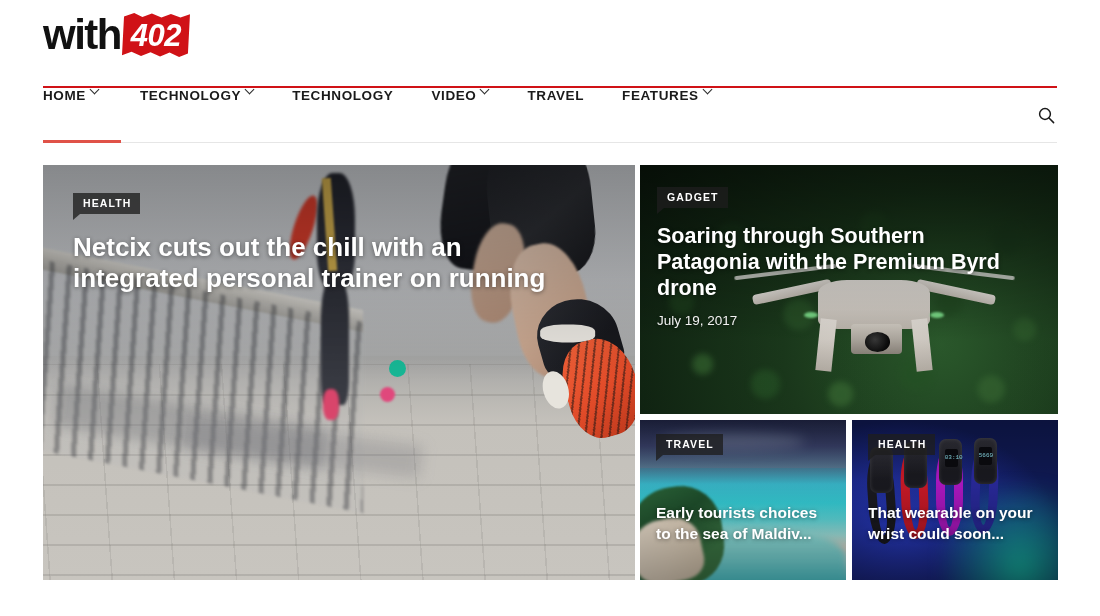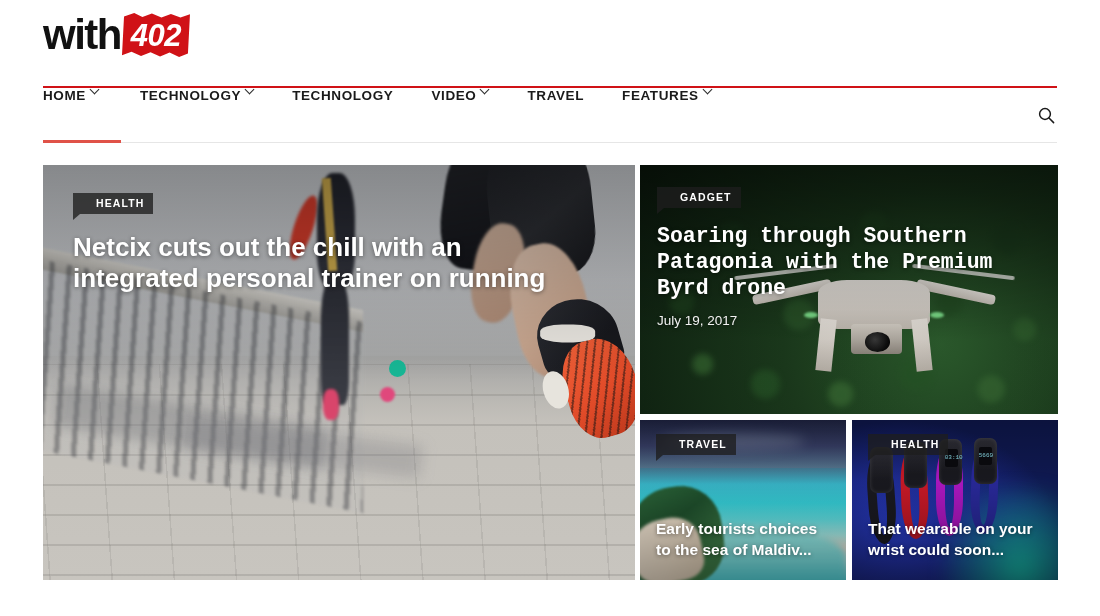--- a/index.html
+++ b/index.html
@@ -146,52 +146,52 @@
   .subcard { position: relative; overflow: hidden; cursor: pointer; }
 
   .card-body {
     position: absolute;
     left: 0; right: 0; top: 0;
     padding: 28px 30px;
     z-index: 5;
   }
   .card.drone .card-body { padding: 22px 17px; }
   .subcard .card-body {
-    top: auto; bottom: 0;
+    top: auto; bottom: 16px;
     padding: 16px 16px 20px 16px;
   }
   .subcard .badge-wrap { position: absolute; top: 14px; left: 16px; }
 
   .badge {
     display: inline-block;
     position: relative;
     background: rgba(30,30,30,0.78);
     color: #ffffff;
     font-size: 10.5px;
     font-weight: 700;
     letter-spacing: 1.1px;
-    padding: 5px 9px 4px 23px;
+    padding: 5px 9px 4px 10px;
     line-height: 1.1;
   }
   .badge::after {
     content: "";
     position: absolute;
     left: 0; bottom: -6px;
     border-left: 7px solid rgba(30,30,30,0.78);
     border-bottom: 6px solid transparent;
   }
   .card-title {
     color: #ffffff;
     font-weight: 700;
     line-height: 1.22;
     text-shadow: 0 1px 4px rgba(0,0,0,0.45);
     margin-top: 18px;
   }
   .card.hero .card-title { font-size: 26px; max-width: 500px; }
-  .card.drone .card-title { font-size: 21.5px; max-width: 370px; margin-top: 15px; font-family: Liberation Mono, monospace; }
+  .card.drone .card-title { font-size: 21.5px; max-width: 370px; margin-top: 15px; }
   .subcard .card-title { font-size: 15.5px; margin-top: 0; line-height: 1.32; }
   .card-date {
     color: #f2f2f2;
     font-size: 13.5px;
     margin-top: 14px;
     text-shadow: 0 1px 3px rgba(0,0,0,0.5);
   }
   .card.drone .card-date { margin-top: 12px; }
 
   

